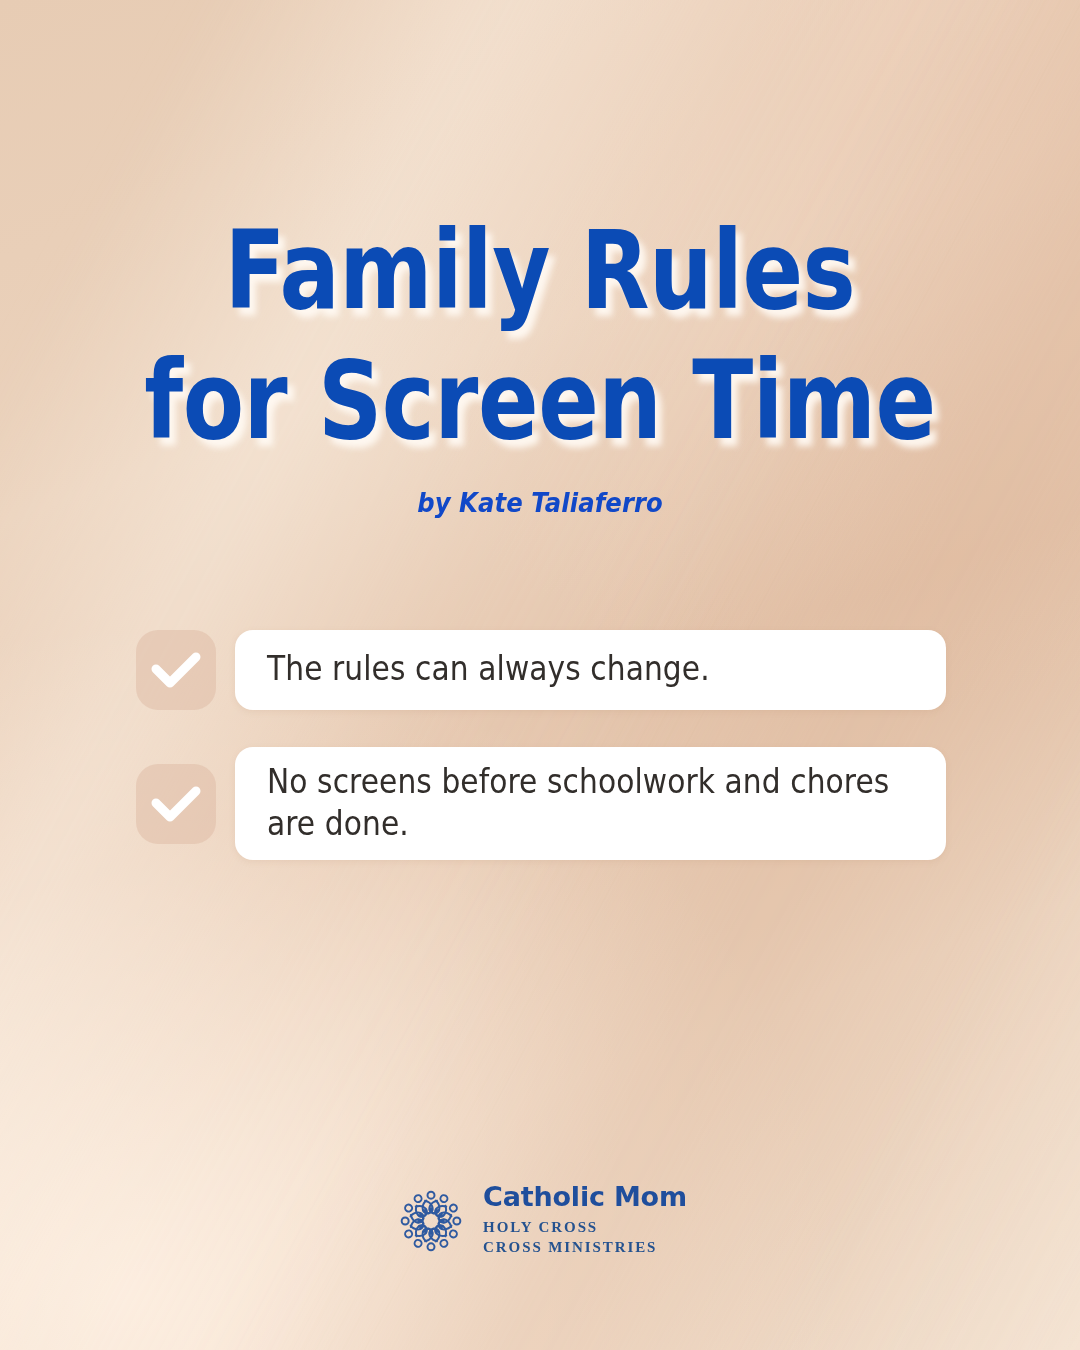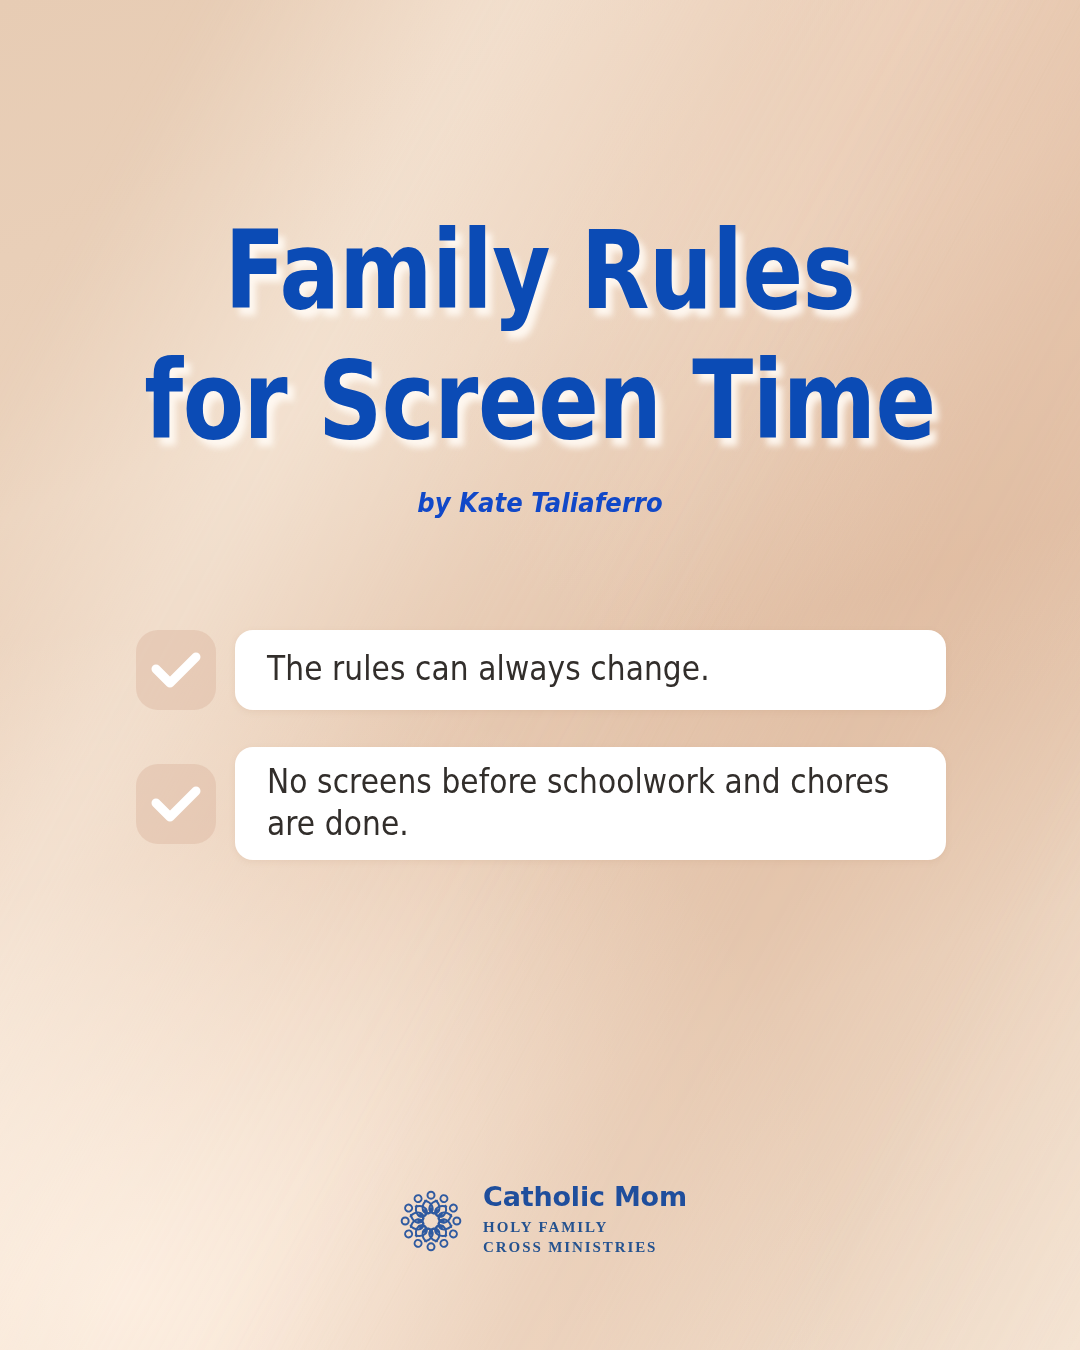--- a/index.html
+++ b/index.html
@@ -307,19 +307,19 @@
                 <circle cx="0" cy="-34" r="4.6"></circle>
                 <path d="M-5.5 -27.5 C -13 -22, -13 -11, -5 -10 C 0 -9.4, 1 -16, -2.5 -18"></path>
                 <path d="M5.5 -27.5 C 13 -22, 13 -11, 5 -10 C 0 -9.4, -1 -16, 2.5 -18"></path>
               </g>
             </g>
           </g>
         </svg>
       </span>
       <span class="logo-text">
         <span class="logo-title">Catholic Mom</span>
-        <span class="logo-sub">HOLY FAMILY</span>
+        <span class="logo-sub">HOLY CROSS</span>
         <span class="logo-sub">CROSS MINISTRIES</span>
       </span>
     </div>
 
   </div>
 </div>
 
 </body></html>

